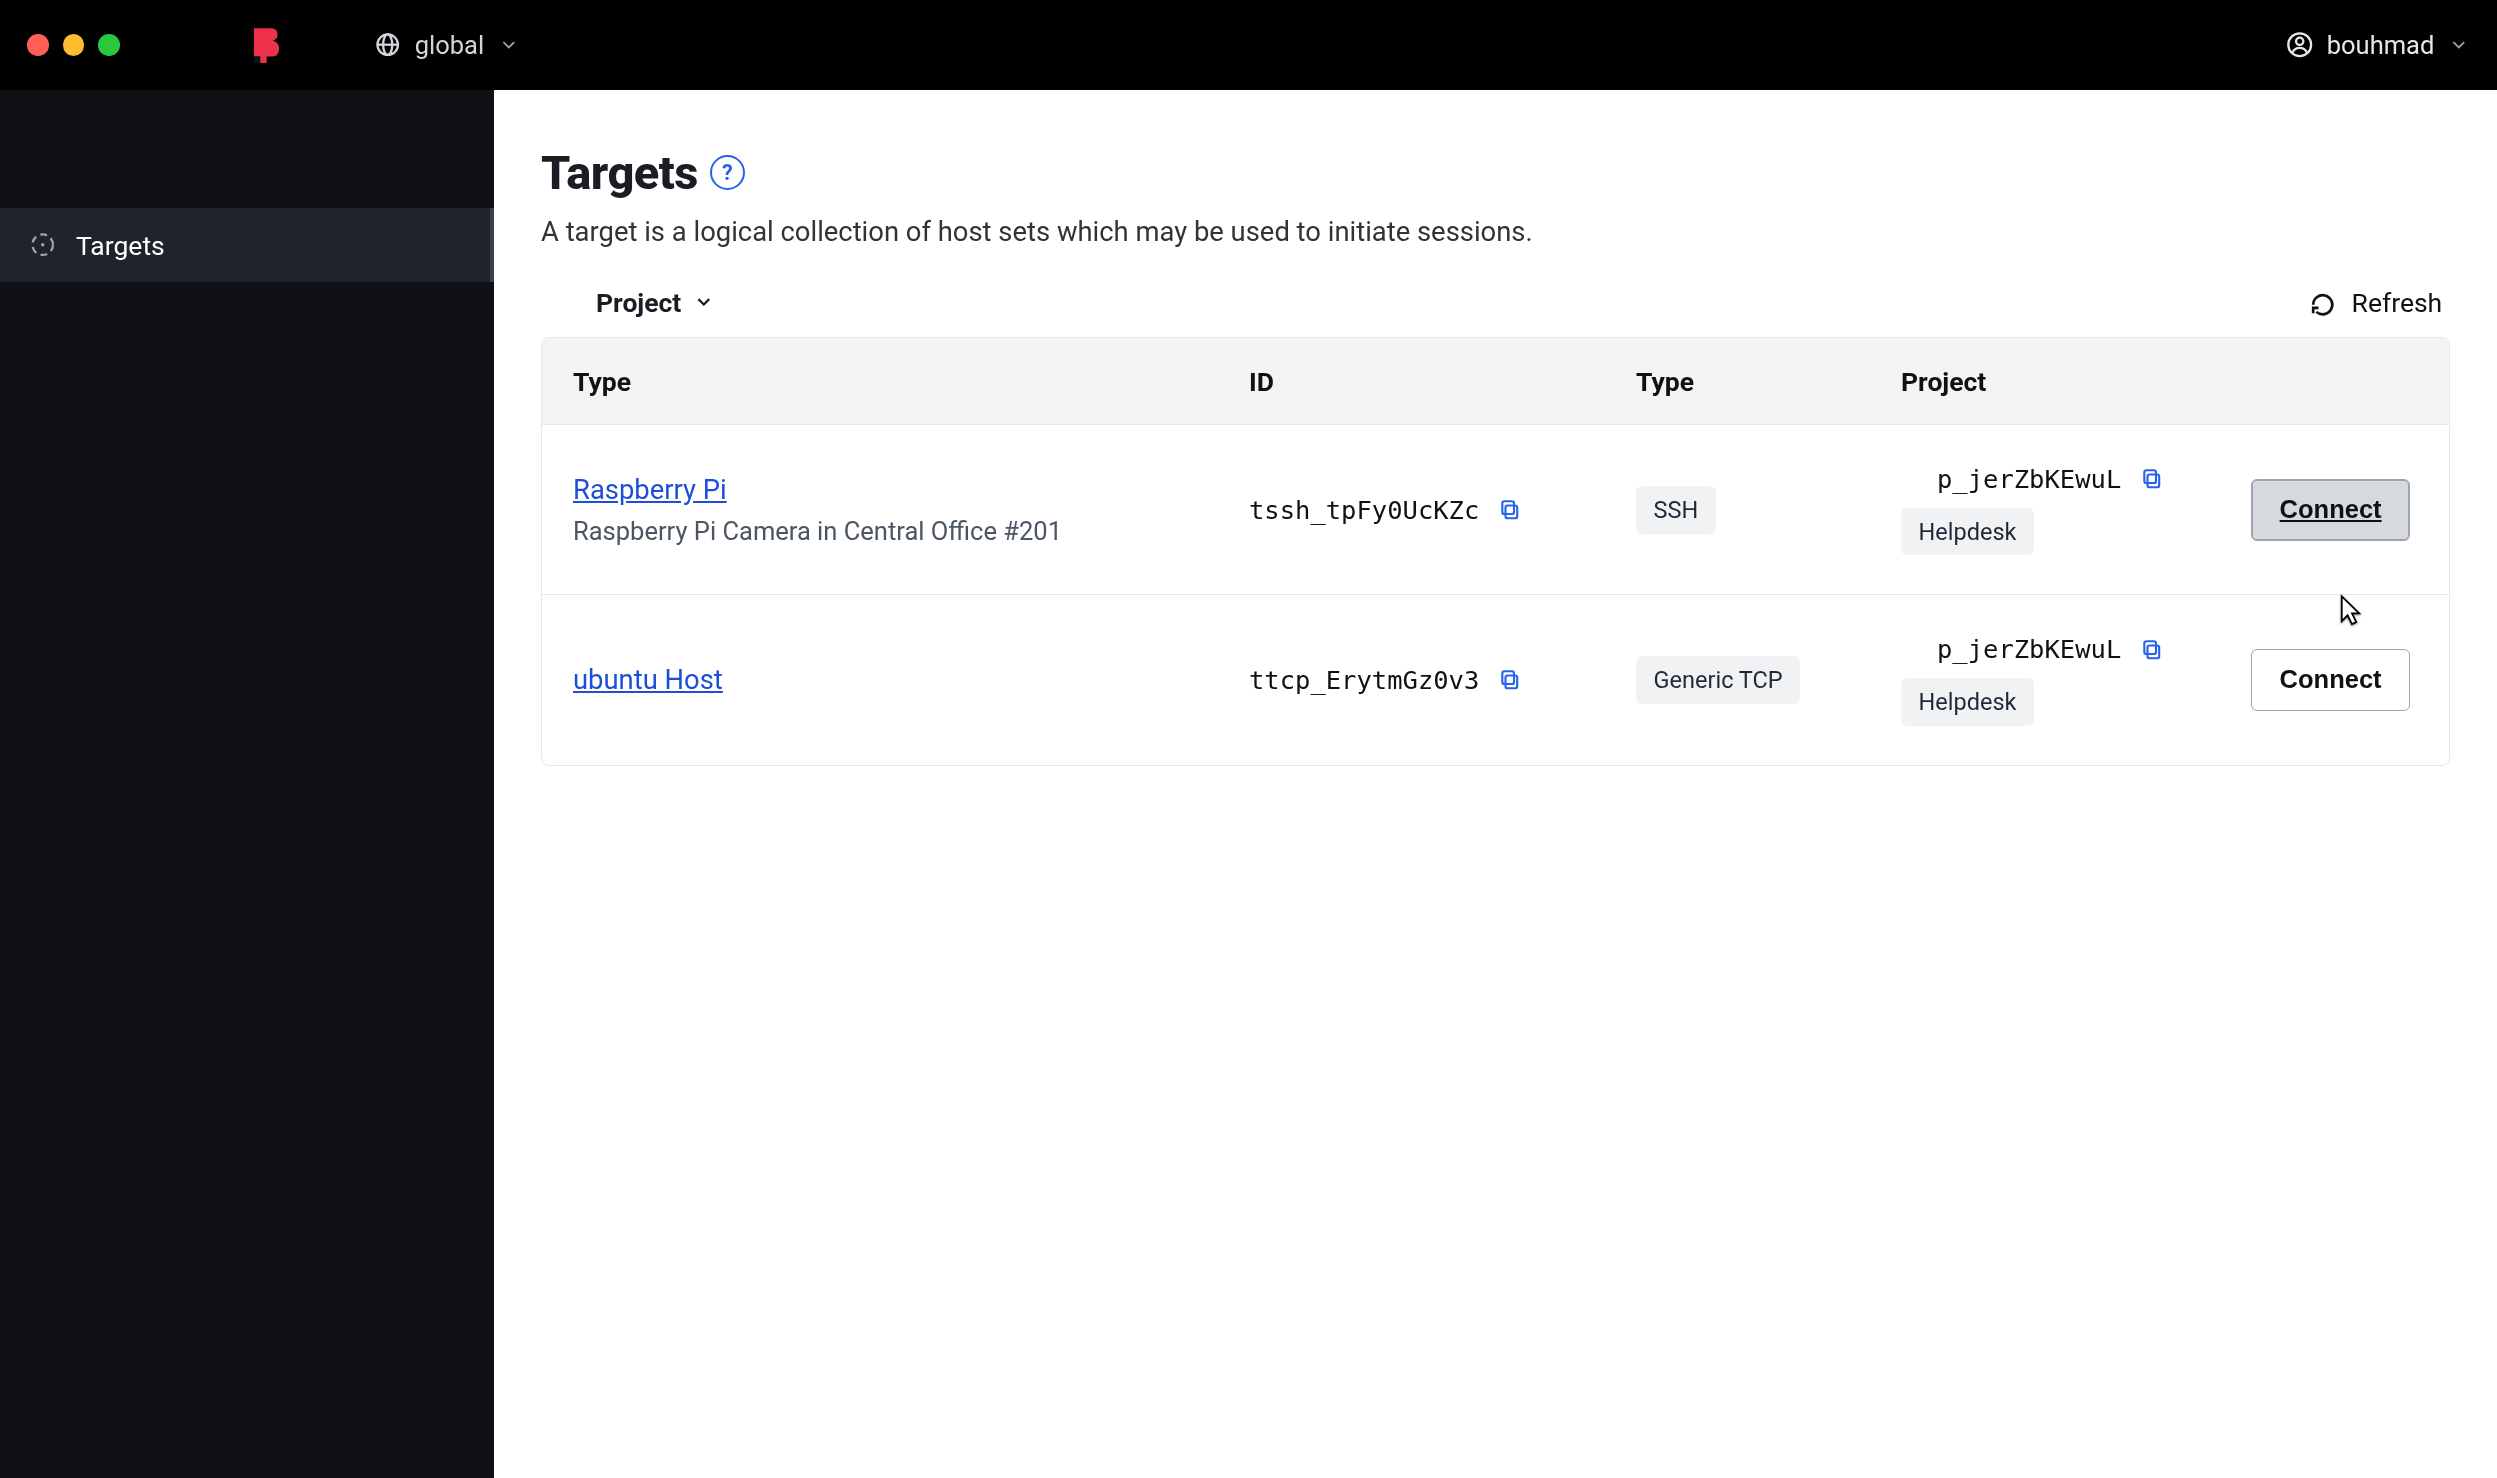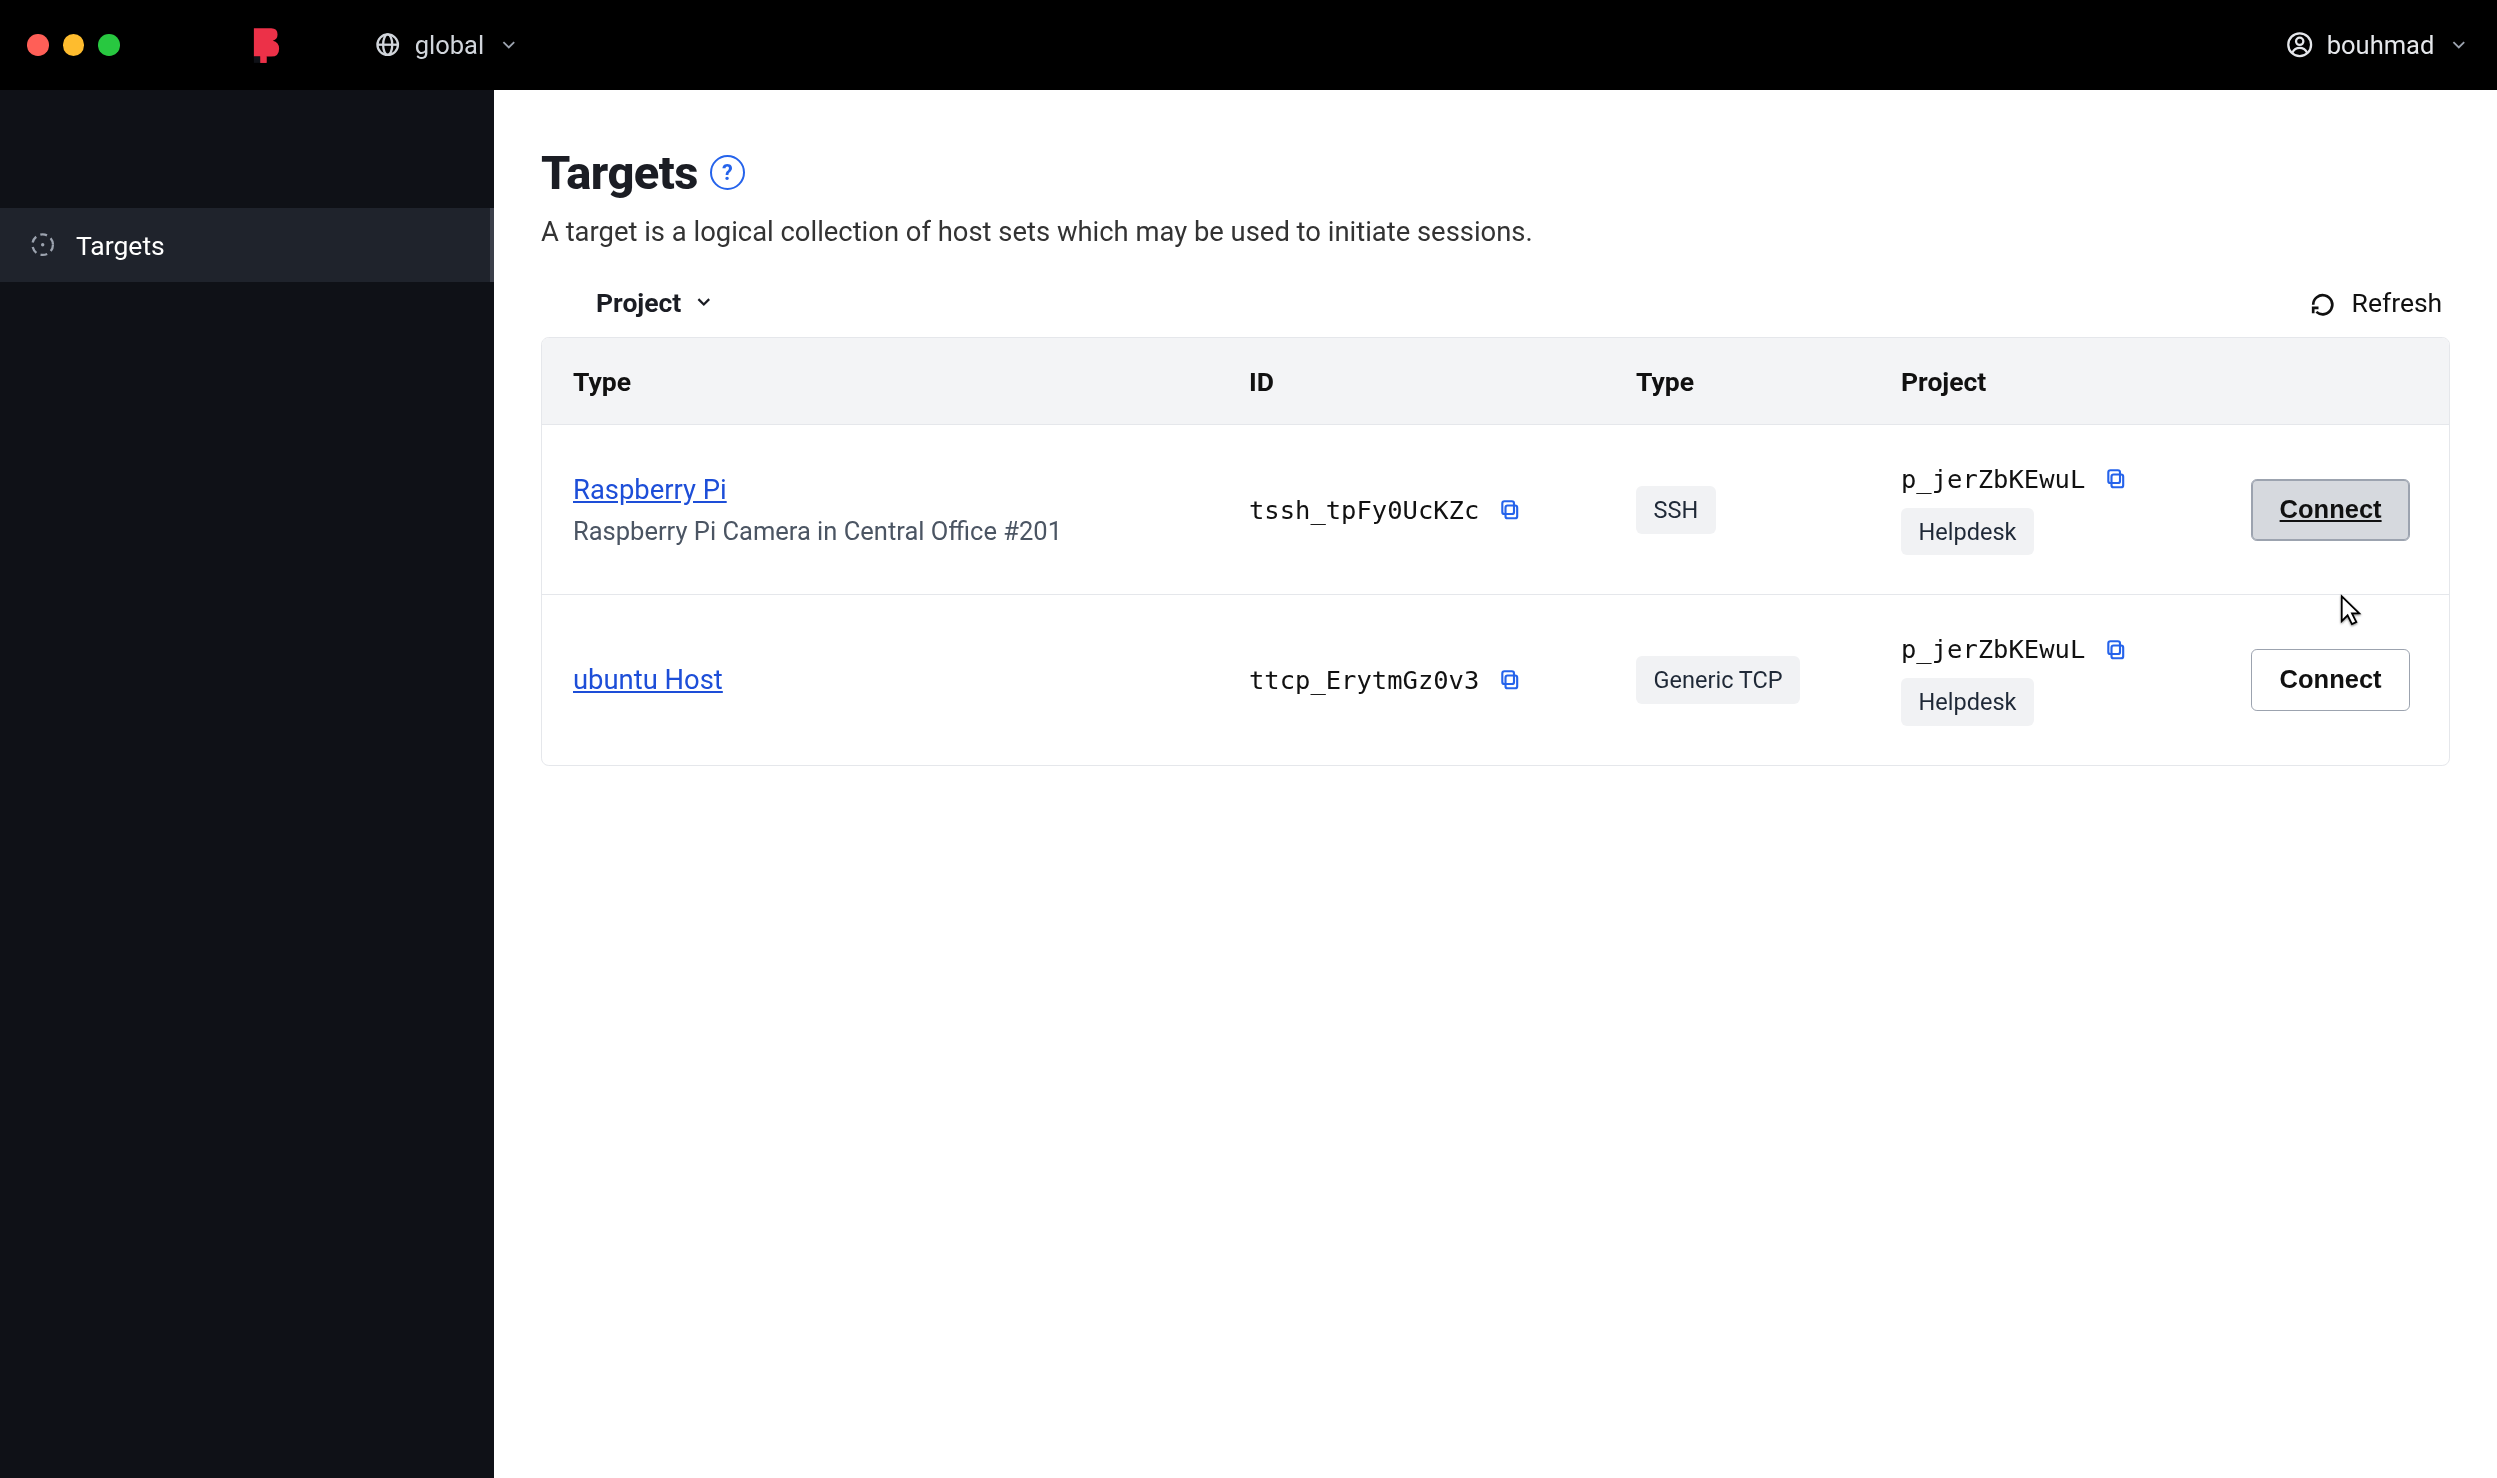--- a/index.html
+++ b/index.html
@@ -60,21 +60,21 @@
 
     td.col-name .name-link { color: #1d4ed8; text-decoration: underline; font-size: 27.4px; font-weight: 400; cursor: pointer; }
     td.col-name .name-desc { color: #4b5563; font-size: 25.5px; margin-top: 9.8px; }
 
     .id-cell { display: flex; align-items: center; gap: 17.6px; }
     .mono { font-family: ui-monospace, SFMono-Regular, Menlo, Consolas, monospace; font-size: 25.5px; color: #111; }
     .copy-btn { color: #2563eb; cursor: pointer; display: inline-flex; }
     .copy-btn svg { width: 25.5px; height: 25.5px; stroke: #2563eb; }
 
     .badge { display: inline-block; background: #f1f2f4; color: #1f2937; border-radius: 5.9px; padding: 9.8px 17.6px; font-size: 23.5px; }
-    .project-cell .mono-row { display: flex; align-items: center; gap: 17.6px; margin-bottom: 13.7px; }
+    .project-cell .mono-row { display: flex; align-items: center; gap: 17.6px; margin-bottom: 13.7px; margin-left: 36px; }
 
     .connect-btn { display: inline-block; border: 1px solid #9ca3af; background: #fff; color: #111; font-size: 25.5px; font-weight: 700; padding: 15.7px 27.4px; border-radius: 5.9px; cursor: pointer; }
     .connect-btn.hovered { background: #d6d9de; text-decoration: underline; box-shadow: inset 0 0 0 1px #9ca3af; }
 
     .cursor { position: fixed; width: 35px; height: 35px; pointer-events: none; z-index: 9999; }
     .cursor svg { filter: drop-shadow(0 1px 1px rgba(0,0,0,.5)); }
   </style>
 </head>
 <body>
 

